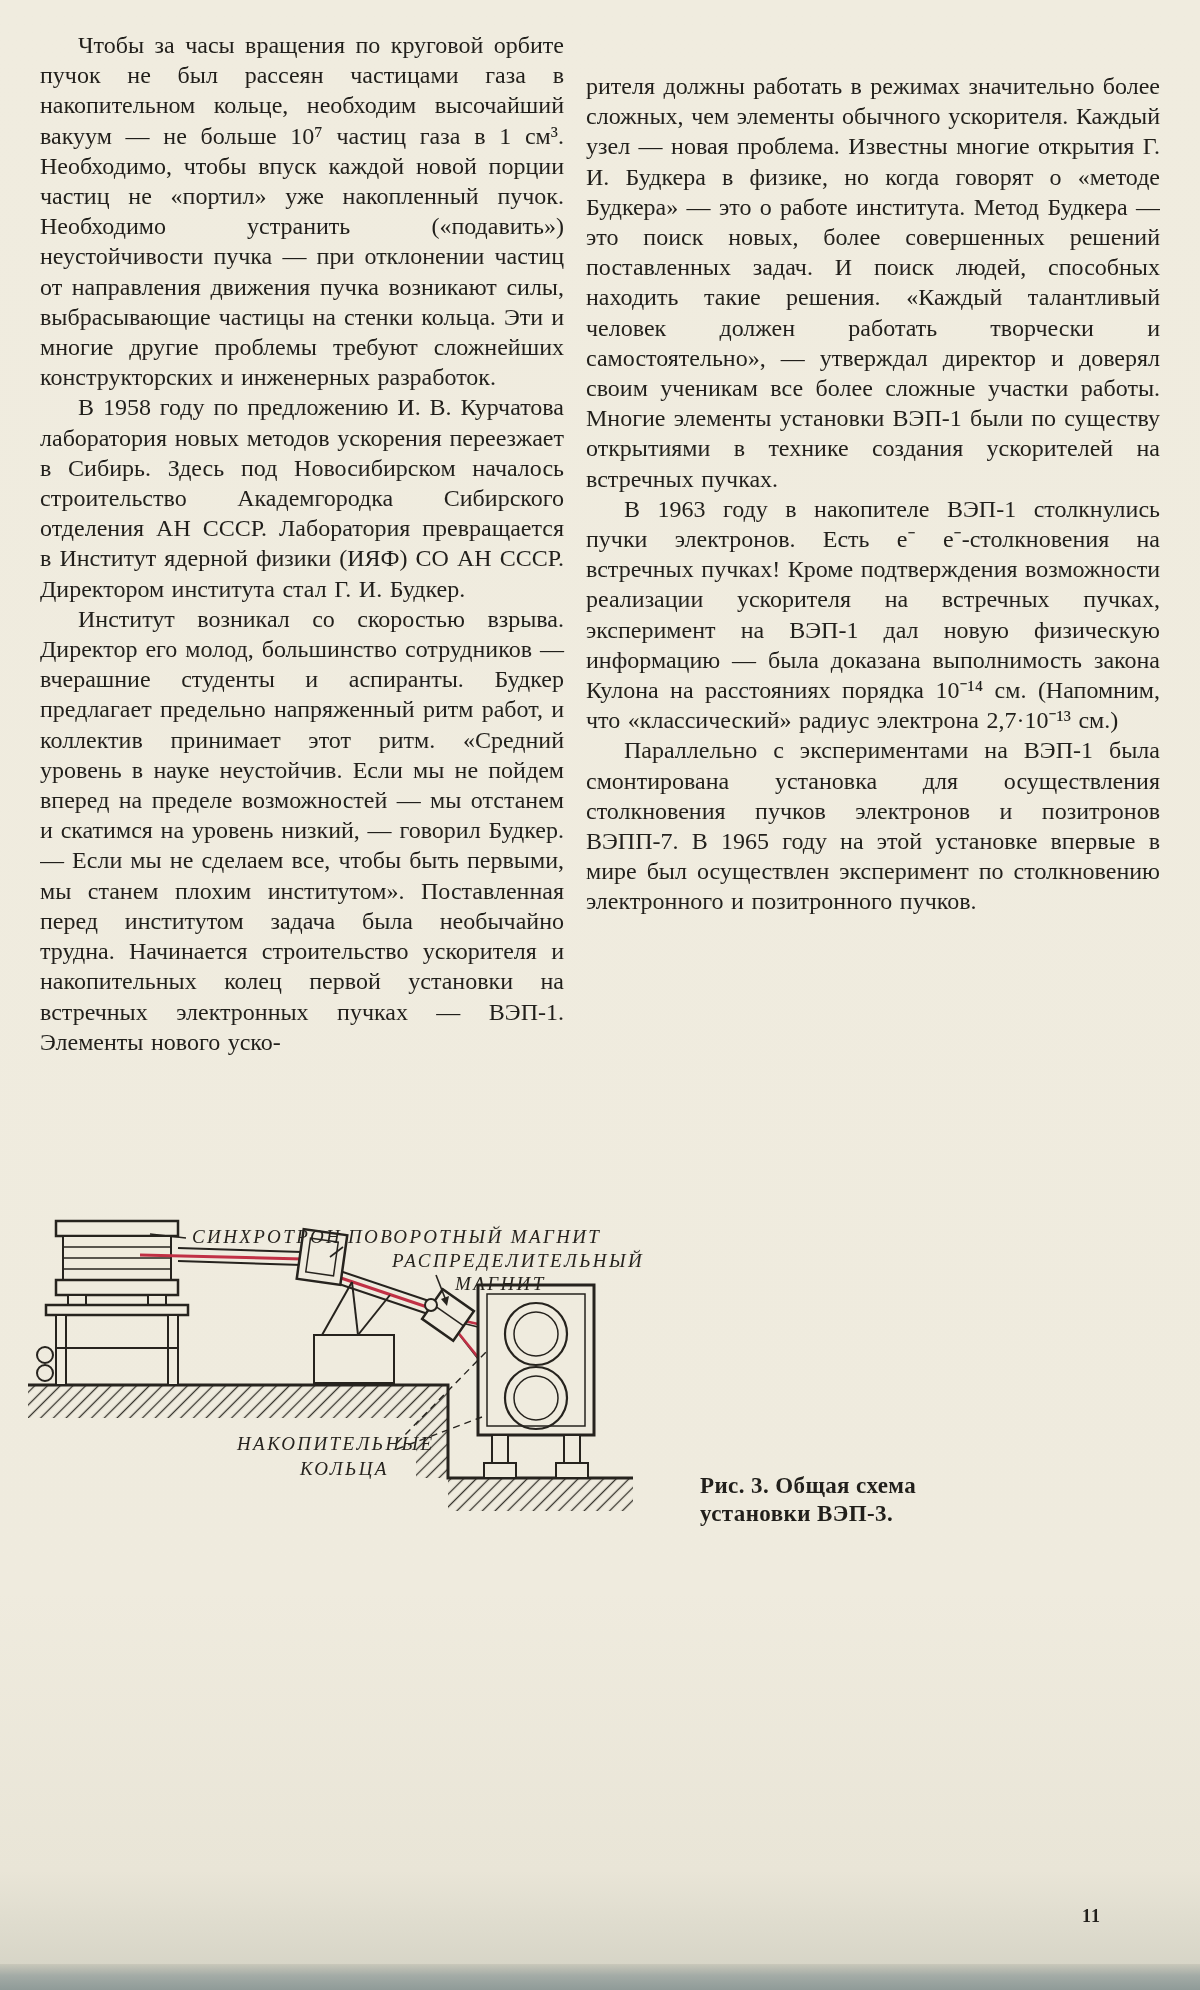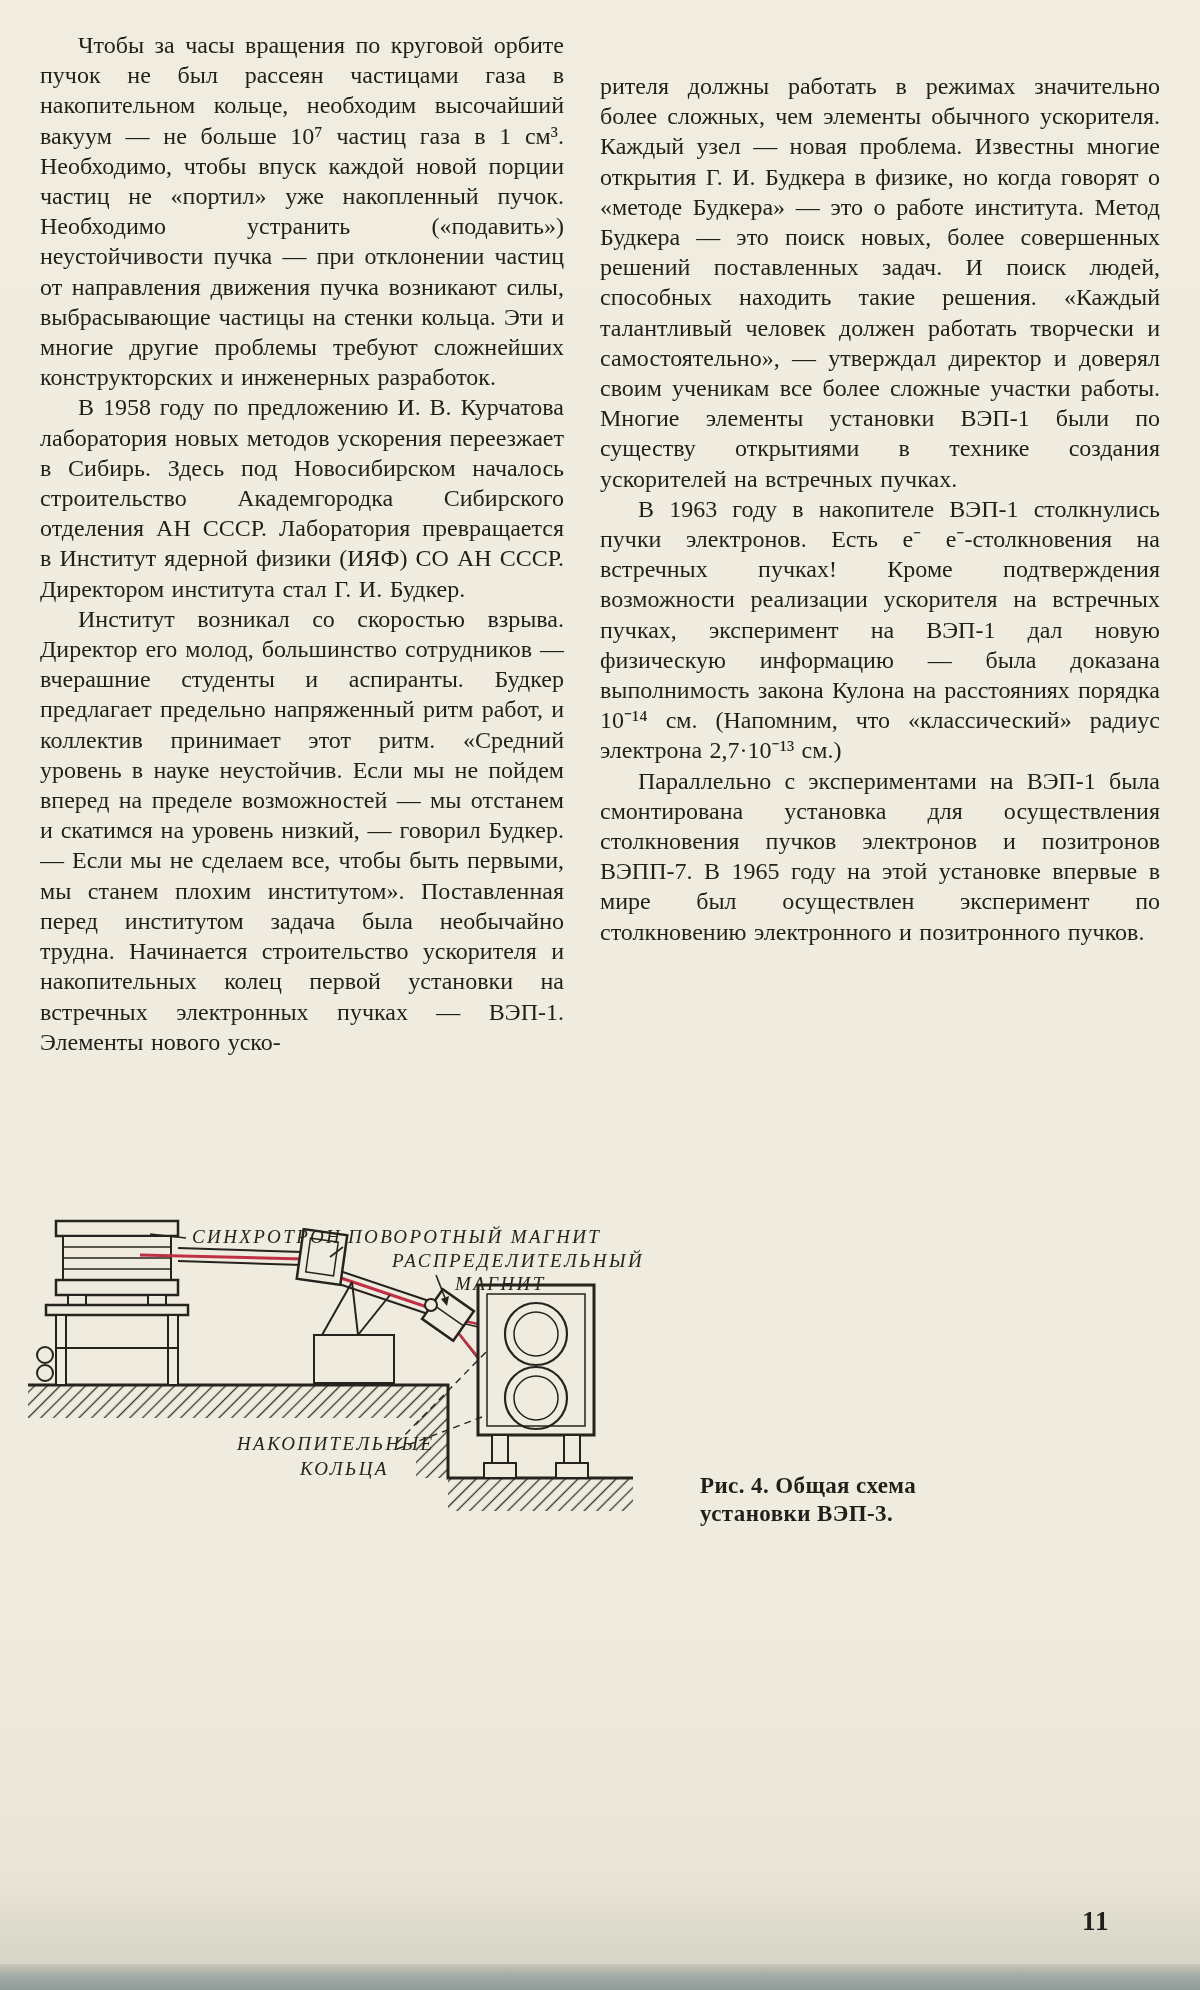--- a/index.html
+++ b/index.html
@@ -8,21 +8,21 @@
     position:relative;
     width:1200px; height:1990px;
     margin:0 auto;
     background:linear-gradient(180deg,#f0ecdf 0%,#efebde 80%,#e9e5d7 94%,#d6d4c6 99%);
     font-family:"Liberation Serif", serif;
     color:#211f1b;
     overflow:hidden;
   }
   .columns {
     position:absolute; top:30px; left:40px; right:40px; height:1150px;
-    display:flex; gap:36px; overflow:hidden;
+    display:flex; gap:22px; overflow:hidden;
   }
   .col-left  { flex:0 0 524px; }
   .col-right { flex:1;margin-top:41px; }
   .para {
     font-size:24px; line-height:30.2px;
     text-align:justify; word-spacing:1.5px;
   }
   .para.indent { text-indent:38px; }
   .fig-wrap { position:absolute; top:1185px; left:0; width:976px; height:360px; }
   .fig-svg { display:block; width:1200px; height:360px; }
@@ -37,21 +37,21 @@
   .paper { fill:#efebde; }
   .beam  { stroke:#c03045; }
   .beam-fill { fill:#c03045; }
   .caption {
     position:absolute; left:700px; top:1472px; width:240px;
     font-weight:bold; font-size:23px; line-height:27.5px;
     letter-spacing:0.4px;
   }
   .page-number {
     position:absolute; left:1082px; top:1906px;
-    font-weight:bold; font-size:27px; letter-spacing:1px;
+    font-weight:bold; font-size:18px; letter-spacing:1px;
   }
   .bottom-edge {
     position:absolute; left:0; right:0; bottom:0; height:26px;
     background:linear-gradient(180deg,#c9c8ba 0%,#a3aba6 45%,#8f9b98 100%);
   }
 </style>
 </head>
 <body>
 
 <div class="page">
@@ -169,20 +169,20 @@
 
         <text x="237" y="265" class="fig-label">НАКОПИТЕЛЬНЫЕ</text>
         <text x="300" y="290" class="fig-label">КОЛЬЦА</text>
         <line x1="397" y1="258" x2="487" y2="166" class="ink" stroke-width="1.4" stroke-dasharray="7 5"></line>
         <line x1="397" y1="264" x2="482" y2="232" class="ink" stroke-width="1.4" stroke-dasharray="7 5"></line>
       </g>
     </svg>
   </div>
 
   <div class="caption">
-    <div>Рис. 4. Общая схема</div>
+    <div>Рис. 3. Общая схема</div>
     <div>установки ВЭП-3.</div>
   </div>
 
   <div class="page-number">11</div>
 
   <div class="bottom-edge"></div>
 </div>
 
 </body></html>

